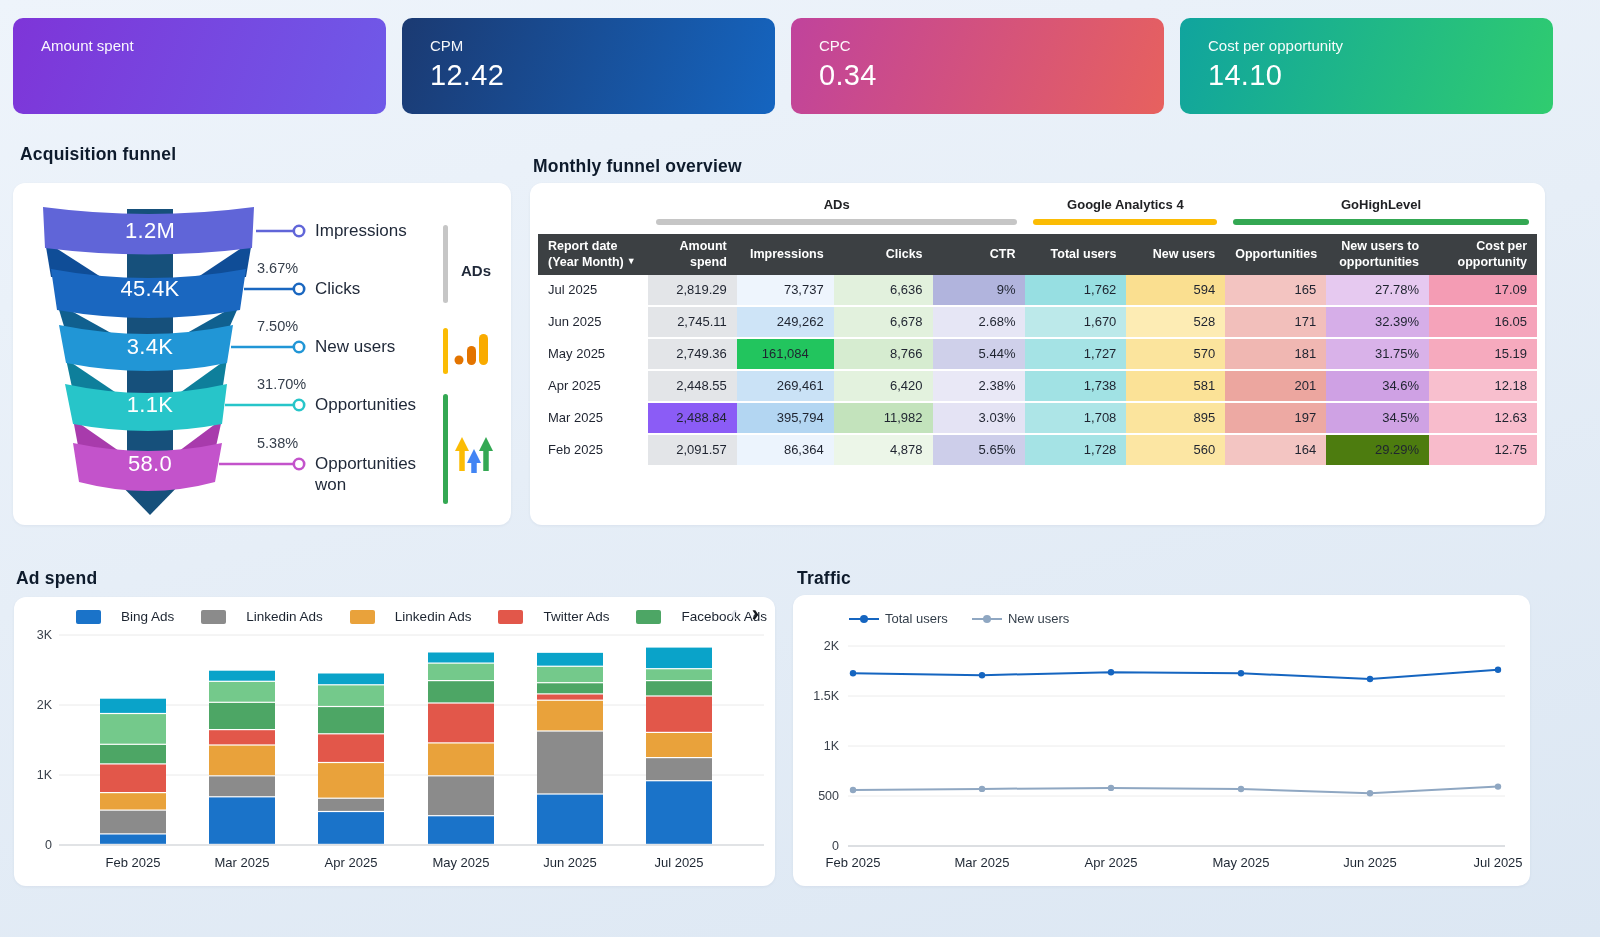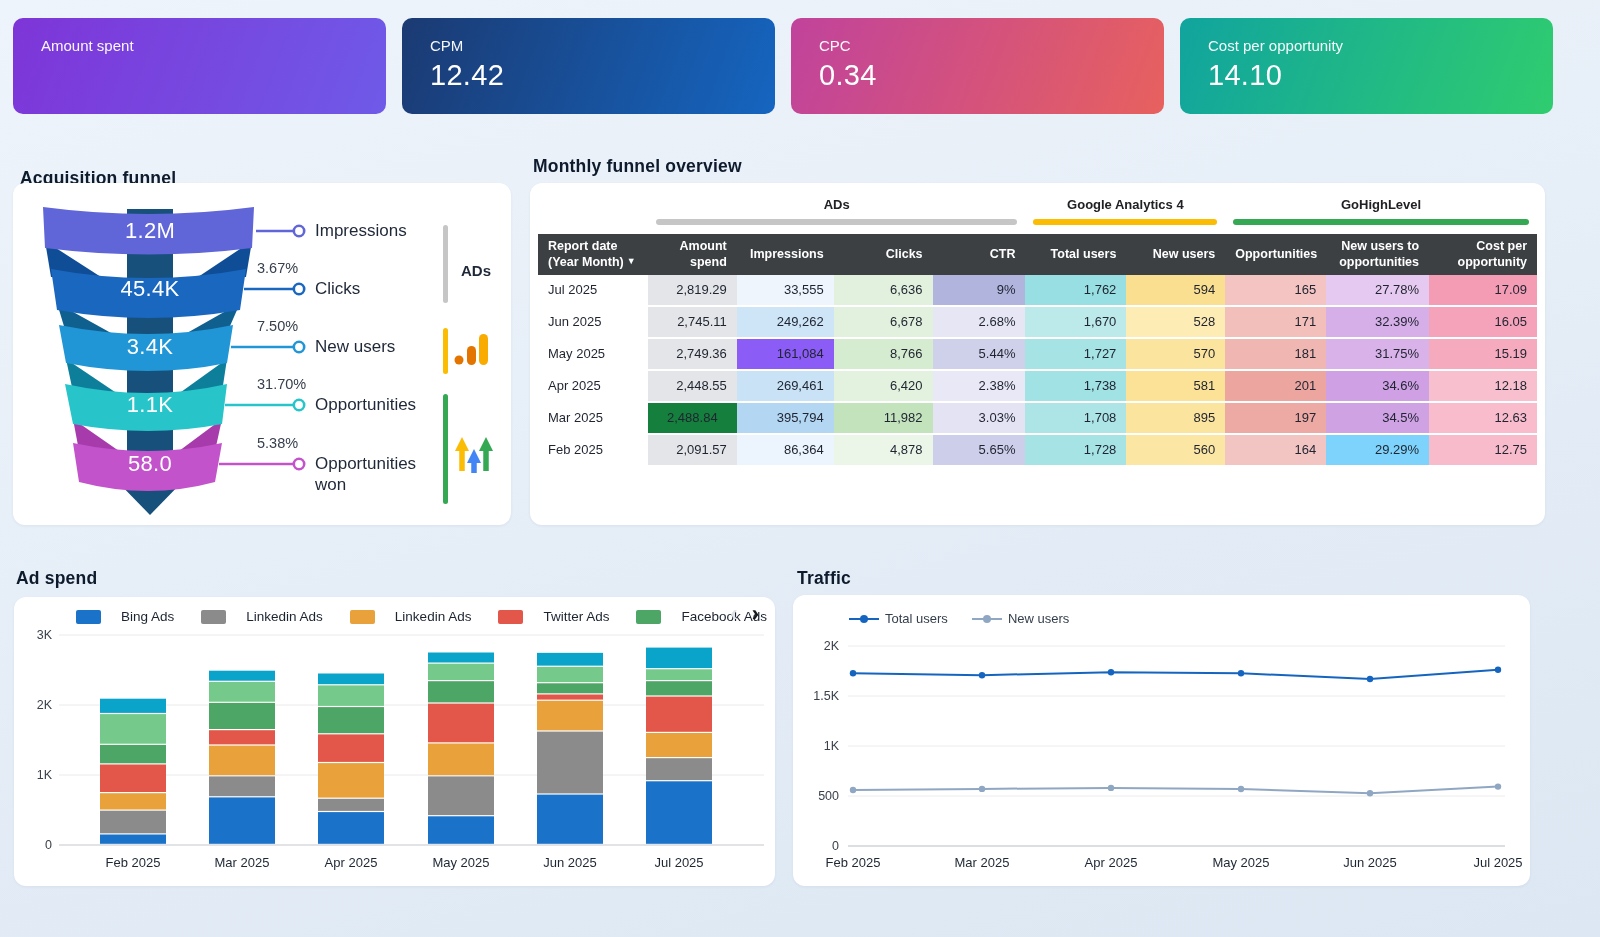--- a/index.html
+++ b/index.html
@@ -72,21 +72,21 @@
   <div class="kpi-card" style="background: linear-gradient(110deg, rgb(192, 67, 156) 0%, rgb(231, 97, 94) 100%);">
     <div class="kpi-label">CPC</div>
     <div class="kpi-value">0.34</div>
   </div>
   <div class="kpi-card" style="background: linear-gradient(110deg, rgb(16, 164, 158) 0%, rgb(48, 204, 111) 100%);">
     <div class="kpi-label">Cost per opportunity</div>
     <div class="kpi-value">14.10</div>
   </div>
 </div>
 
-<div class="sec-title" style="left:20px;top:168px">Acquisition funnel</div>
+<div class="sec-title" style="left:20px;top:144px">Acquisition funnel</div>
 <div class="sec-title" style="left:533px;top:156px">Monthly funnel overview</div>
 <div class="sec-title" style="left:16px;top:568px">Ad spend</div>
 <div class="sec-title" style="left:797px;top:568px">Traffic</div>
 
 <div class="panel" id="funnelPanel">
   <svg id="funnelSvg" width="498" height="342" viewBox="0 0 498 342">
 
     <polygon points="32,58 38,94 88,94" fill="#0f4d97"></polygon>
     <polygon points="239,58 233,94 185,94" fill="#0f4d97"></polygon>
     <polygon points="44,120 53,150 98,150" fill="#10608f"></polygon>
@@ -192,21 +192,21 @@
           <th>New users</th>
           <th>Opportunities</th>
           <th>New users to opportunities</th>
           <th>Cost per opportunity</th>
         </tr>
       </thead>
     <tbody id="tbody">
         <tr>
           <td style="background: rgb(255, 255, 255);">Jul 2025</td>
           <td style="background: rgb(227, 229, 232);">2,819.29</td>
-          <td style="background: rgb(238, 245, 253);">33,555</td>
+          <td style="background: rgb(238, 245, 253);">73,737</td>
           <td style="background: rgb(226, 241, 221); padding-left: 20px;">6,636</td>
           <td style="background: rgb(177, 180, 221);">9%</td>
           <td style="background: rgb(151, 223, 226);">1,762</td>
           <td style="background: rgb(250, 223, 144); margin-top: 8px;">594</td>
           <td style="background: rgb(243, 196, 193);">165</td>
           <td style="background: rgb(230, 201, 240);">27.78%</td>
           <td style="background: rgb(244, 156, 180);">17.09</td>
         </tr>
         <tr>
           <td style="background: rgb(255, 255, 255);">Jun 2025</td>
@@ -216,21 +216,21 @@
           <td style="background: rgb(230, 230, 245);">2.68%</td>
           <td style="background: rgb(188, 233, 234);">1,670</td>
           <td style="background: rgb(253, 236, 180);">528</td>
           <td style="background: rgb(242, 191, 187);">171</td>
           <td style="background: rgb(214, 174, 232);">32.39%</td>
           <td style="background: rgb(245, 163, 186);">16.05</td>
         </tr>
         <tr>
           <td style="background: rgb(255, 255, 255);">May 2025</td>
           <td style="background: rgb(227, 229, 232);">2,749.36</td>
-          <td style="background: #8b5cf6;">161,084</td>
+          <td style="background: #22c55e; text-align: center;">161,084</td>
           <td style="background: rgb(214, 236, 208);">8,766</td>
           <td style="background: rgb(207, 208, 234);">5.44%</td>
           <td style="background: rgb(165, 227, 229);">1,727</td>
           <td style="background: rgb(251, 228, 157);">570</td>
           <td style="background: rgb(240, 183, 178);">181</td>
           <td style="background: rgb(217, 178, 233);">31.75%</td>
           <td style="background: rgb(246, 170, 190);">15.19</td>
         </tr>
         <tr>
           <td style="background: rgb(255, 255, 255);">Apr 2025</td>
@@ -239,40 +239,40 @@
           <td style="background: rgb(227, 242, 222);">6,420</td>
           <td style="background: rgb(233, 232, 246);">2.38%</td>
           <td style="background: rgb(161, 226, 228);">1,738</td>
           <td style="background: rgb(251, 226, 151);">581</td>
           <td style="background: rgb(236, 166, 159);">201</td>
           <td style="background: rgb(207, 161, 228);">34.6%</td>
           <td style="background: rgb(248, 191, 206);">12.18</td>
         </tr>
         <tr>
           <td style="background: rgb(255, 255, 255);">Mar 2025</td>
-          <td style="background: #15803d; text-align: center;">2,488.84</td>
+          <td style="background: #8b5cf6;">2,488.84</td>
           <td style="background: rgb(179, 214, 242);">395,794</td>
           <td style="background: rgb(195, 227, 188);">11,982</td>
           <td style="background: rgb(228, 227, 244);">3.03%</td>
           <td style="background: rgb(173, 229, 231);">1,708</td>
           <td style="background: rgb(251, 228, 157);">895</td>
           <td style="background: rgb(237, 169, 163);">197</td>
           <td style="background: rgb(207, 162, 228);">34.5%</td>
           <td style="background: rgb(248, 188, 204);">12.63</td>
         </tr>
         <tr>
           <td style="background: rgb(255, 255, 255);">Feb 2025</td>
           <td style="background: rgb(227, 229, 232);">2,091.57</td>
           <td style="background: rgb(236, 244, 253);">86,364</td>
           <td style="background: rgb(236, 246, 232);">4,878</td>
           <td style="background: rgb(205, 206, 234);">5.65%</td>
           <td style="background: rgb(165, 227, 229);">1,728</td>
           <td style="background: rgb(252, 230, 163);">560</td>
           <td style="background: rgb(243, 197, 194);">164</td>
-          <td style="background: #7dd3fc;">29.29%</td>
+          <td style="background: #4d7c0f;">29.29%</td>
           <td style="background: rgb(248, 187, 203);">12.75</td>
         </tr>
       </tbody>
   </table>
 </div>
 
 <div class="panel" id="adPanel">
   <svg id="barSvg" width="761" height="289" viewBox="0 0 761 289">
       <line x1="45" y1="248" x2="750" y2="248" stroke="#c3c7cc" stroke-width="1"></line>
       <text x="38" y="252" text-anchor="end" class="tick">0</text>

